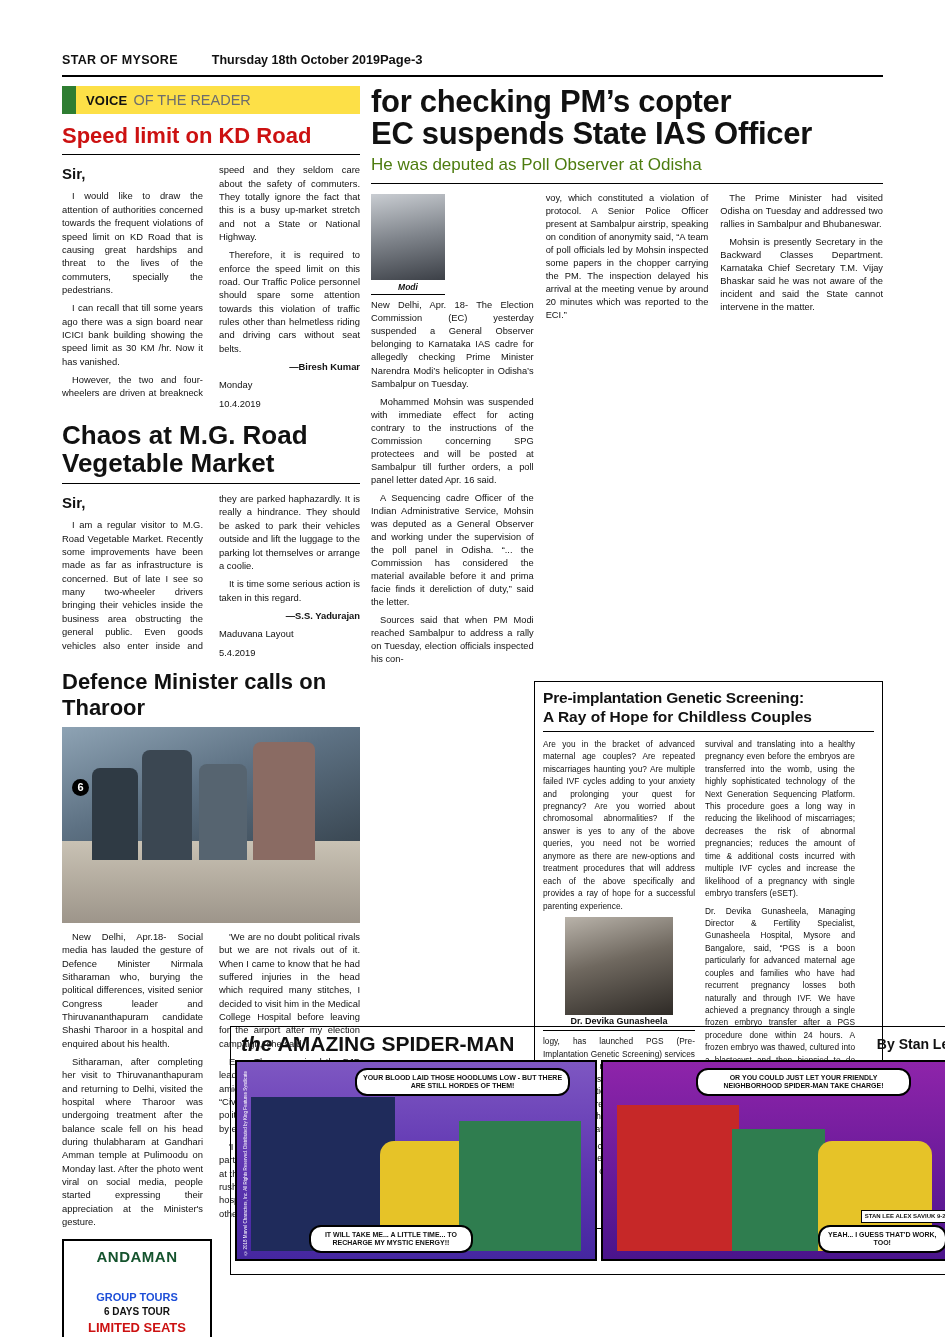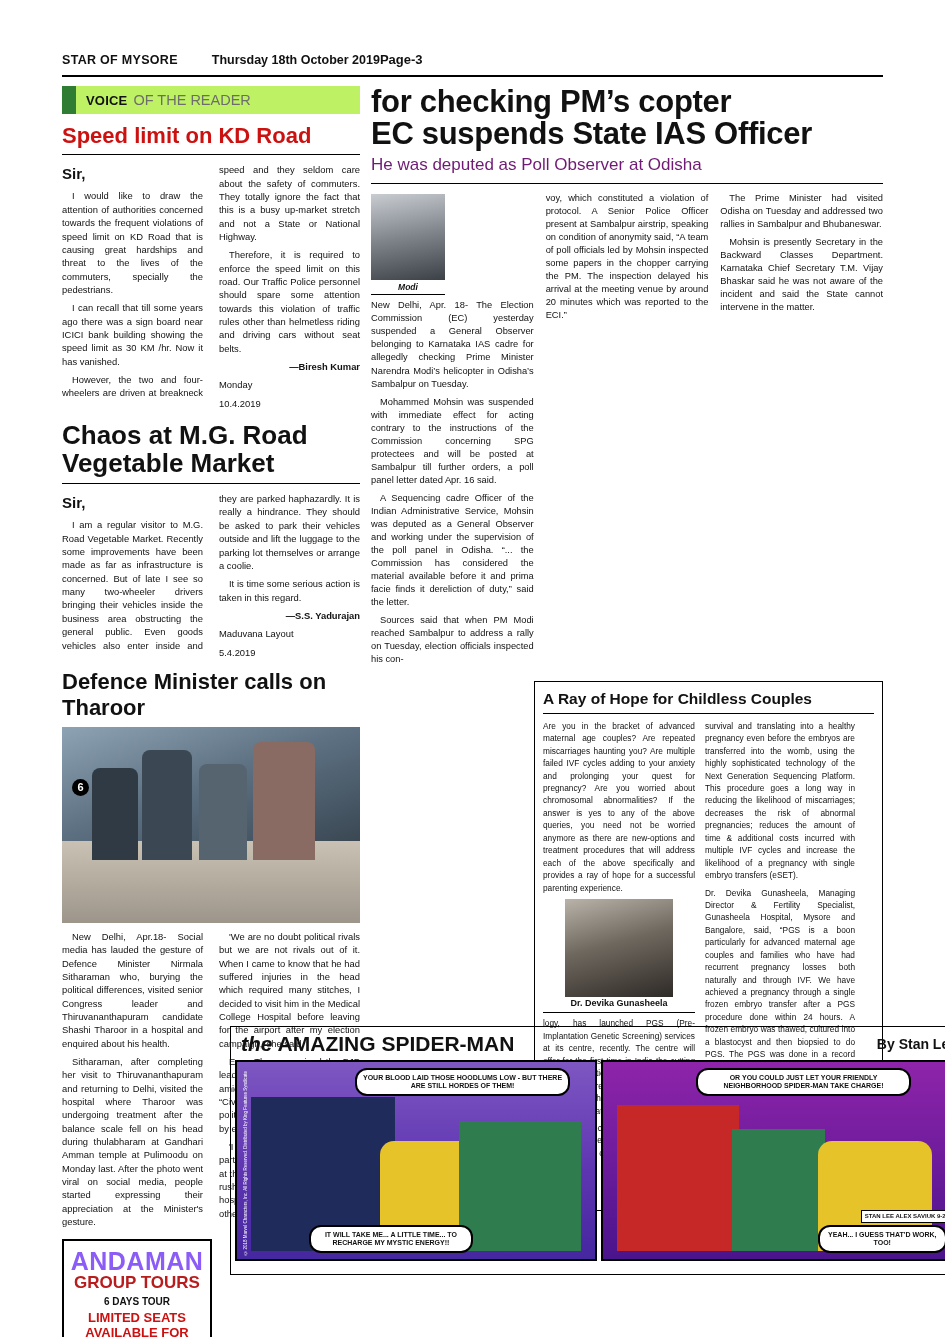--- a/index.html
+++ b/index.html
@@ -33,21 +33,21 @@
   .mast-group { display: flex; align-items: baseline; }
 
   
   .content { display: flex; margin-top: 9px; }
   .col-left { width: 310px; }
   .col-right { width: 512px; margin-left: 11px; }
 
   
   .voice-banner {
     display: flex; align-items: center;
-    background: #bef264;
+    background: #fde047;
     height: 28px;
     border-left: 14px solid #2e7d32;
     position: relative;
   }
   .voice-banner::before{
     content:""; position:absolute; left:-14px; top:0;
     width:0; height:0; border-left:14px solid transparent;
   }
   .voice-word {
     font-size: 13px; font-weight: bold; color:#111;
@@ -100,31 +100,31 @@
     position:absolute; left:10px; top:52px; width:17px; height:17px;
     border-radius:50%; background:#000; color:#fff; font-size:11px;
     display:flex; align-items:center; justify-content:center; font-weight:bold;
   }
 
   
   .ad-box {
     border: 2px solid #000; margin-top: 10px; padding: 8px 6px 10px 6px;
     text-align: center; width: 150px;
   }
-  .ad-l1 { color:#8b5cf6; font-weight:bold; font-size:25px; line-height:1; letter-spacing:.5px;}
-  .ad-l2 { color:#b91c1c; font-weight:bold; font-size:17px; line-height:1.1; }
+  .ad-l1 { color:#14532d; font-weight:bold; font-size:15px; line-height:1; letter-spacing:.5px;}
+  .ad-l2 { color:#1d4ed8; font-weight:bold; font-size:11px; line-height:1.1;margin-top:27px; }
   .ad-l3 { font-size:10px; font-weight:bold; margin-top:3px; }
   .ad-l4 { color:#cc1111; font-weight:bold; font-size:13px; line-height:1.15; margin-top:4px;}
 
   
   .ec-headline {
     font-size: 31px; font-weight: bold; line-height: 1.03; letter-spacing: -0.3px;
   }
   .ec-sub {
-    color: #701a75; font-size: 17px; margin-top: 6px; line-height:1.1;
+    color: #4d7c0f; font-size: 17px; margin-top: 6px; line-height:1.1;
   }
   .ec-cols {
     display:flex; gap: 12px; margin-top: 8px;
     font-size: 9.3px; line-height: 1.4; text-align: justify;
   }
   .ec-cols .c { width: 163px; }
   .ec-cols p { margin: 0 0 5px 0; text-indent: 9px; }
   .ec-cols p.noindent { text-indent: 0; }
   .modi-photo {
     width: 74px; height: 86px; float: left; margin: 2px 7px 2px 0;
@@ -283,20 +283,21 @@
         <div class="c">
           <p class="noindent">voy, which constituted a violation of protocol. A Senior Police Officer present at Sambalpur airstrip, speaking on condition of anonymity said, “A team of poll officials led by Mohsin inspected some papers in the chopper carrying the PM. The inspection delayed his arrival at the meeting venue by around 20 minutes which was reported to the ECI.”</p>
         </div>
         <div class="c">
           <p>The Prime Minister had visited Odisha on Tuesday and addressed two rallies in Sambalpur and Bhubaneswar.</p>
           <p>Mohsin is presently Secretary in the Backward Classes Department. Karnataka Chief Secretary T.M. Vijay Bhaskar said he was not aware of the incident and said the State cannot intervene in the matter.</p>
         </div>
       </div>
 
       <div class="pgs-box" style="margin-left:163px; width:349px;">
+        <div class="pgs-t1">Pre-implantation Genetic Screening:</div>
         <div class="pgs-t2">A Ray of Hope for Childless Couples</div>
         <div class="pgs-rule"></div>
         <div class="pgs-cols">
           <div class="c">
             <p>Are you in the bracket of advanced maternal age couples? Are repeated miscarriages haunting you? Are multiple failed IVF cycles adding to your anxiety and prolonging your quest for pregnancy? Are you worried about chromosomal abnormalities? If the answer is yes to any of the above queries, you need not be worried anymore as there are new-options and treatment procedures that will address each of the above specifically and provides a ray of hope for a successful parenting experience.</p>
             <div class="doc-photo"></div>
             <div class="doc-cap">Dr. Devika Gunasheela</div>
             <p>logy, has launched PGS (Pre-Implantation Genetic Screening) services at its centre, recently. The centre will offer for the first time in India the cutting edge &amp; revolutionary technology of PGS – a procedure designed to examine embryos for chromosomal abnormalities before implantation.</p>
             <p>The PGS technology is a way of selecting the best embryos which have a highercchance of</p>
           </div>

